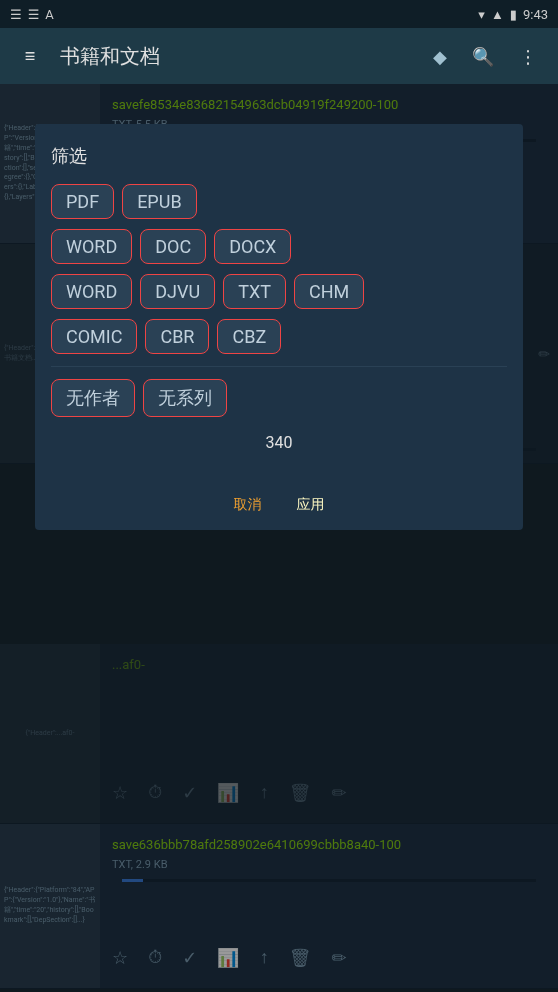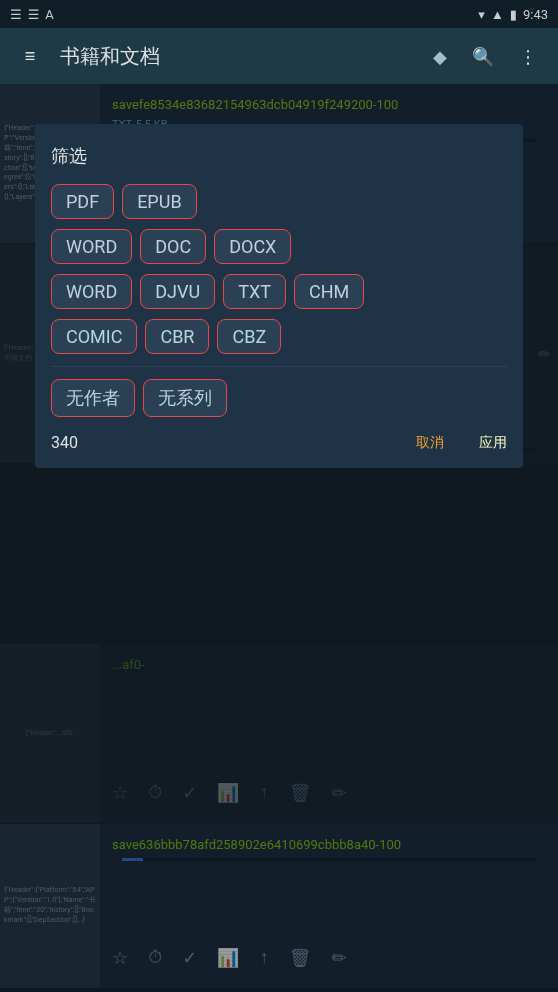--- a/index.html
+++ b/index.html
@@ -174,28 +174,30 @@
       height: 1px;
       background: #2a4155;
       margin: 12px 0;
     }
 
     .filter-footer {
       display: flex;
       align-items: center;
       justify-content: space-between;
       margin-top: 16px;
+      flex-direction: column;
     }
     .filter-count {
       font-size: 16px;
       color: #e0e0e0;
     }
     .filter-actions {
       display: flex;
       gap: 35px;
+      margin-top: 44px;
     }
     .filter-cancel {
       font-size: 14px;
       color: #f0a030;
       cursor: pointer;
     }
     .filter-apply {
       font-size: 14px;
       color: #fef9c3;
       cursor: pointer;
@@ -296,20 +298,21 @@
   </div>
 
   <div class="book-item" style="position:absolute;top:740px;left:0;right:0;height:165px;">
     <div class="book-thumbnail" style="width:100px;">
       <div class="book-thumbnail-text">
         {"Header":{"Platform":"84","APP":{"Version":"1.0"},"Name":"书籍","time":"20","history":[],"Bookmark":[],"DepSection":[]...}
       </div>
     </div>
     <div class="book-info">
       <div class="book-title">save636bbb78afd258902e6410699cbbb8a40-100</div>
+      <div class="book-meta">TXT, 2.9 KB</div>
       <div class="progress-bar">
         <div class="progress-fill" style="width:5%"></div>
       </div>
       <div class="book-actions">
         <span class="book-action-icon">☆</span>
         <span class="book-action-icon">⏱</span>
         <span class="book-action-icon">✓</span>
         <span class="book-action-icon">📊</span>
         <span class="book-action-icon">↑</span>
         <span class="book-action-icon">🗑</span>

